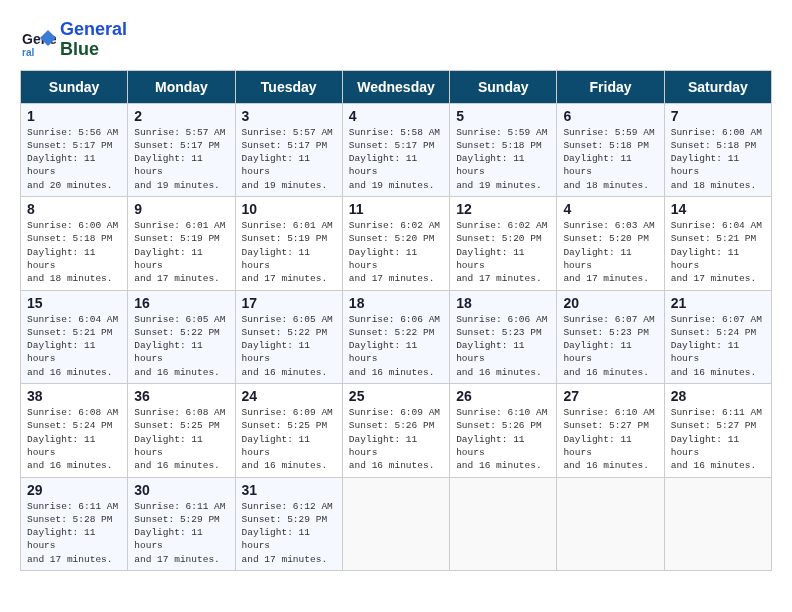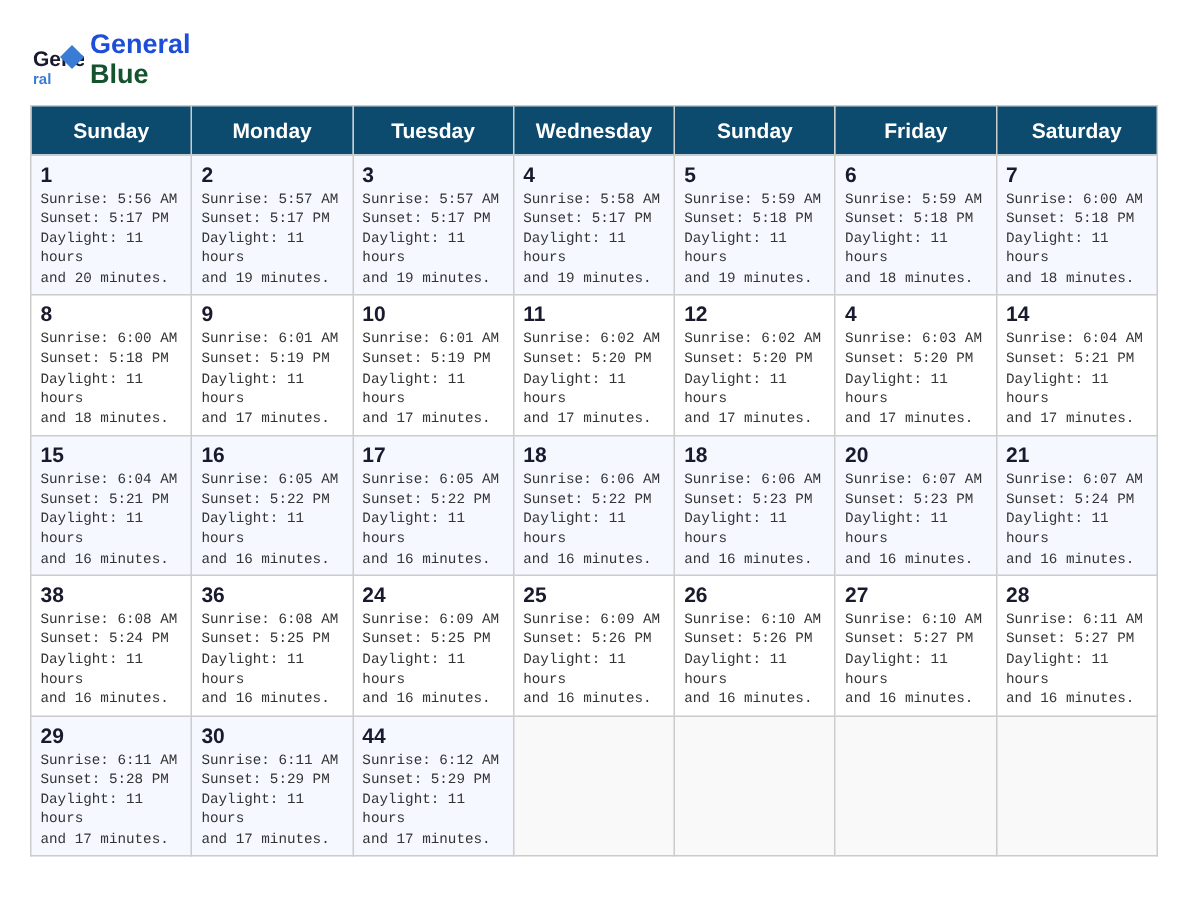--- a/index.html
+++ b/index.html
@@ -238,21 +238,21 @@
       <tr>
         <td>
           <span class="day-number">29</span>
           <div class="day-info">Sunrise: 6:11 AM<br>Sunset: 5:28 PM<br>Daylight: 11 hours<br>and 17 minutes.</div>
         </td>
         <td>
           <span class="day-number">30</span>
           <div class="day-info">Sunrise: 6:11 AM<br>Sunset: 5:29 PM<br>Daylight: 11 hours<br>and 17 minutes.</div>
         </td>
         <td>
-          <span class="day-number">44</span>
+          <span class="day-number">31</span>
           <div class="day-info">Sunrise: 6:12 AM<br>Sunset: 5:29 PM<br>Daylight: 11 hours<br>and 17 minutes.</div>
         </td>
         <td class="empty-cell"></td>
         <td class="empty-cell"></td>
         <td class="empty-cell"></td>
         <td class="empty-cell"></td>
       </tr>
     </tbody>
 </table>
 

